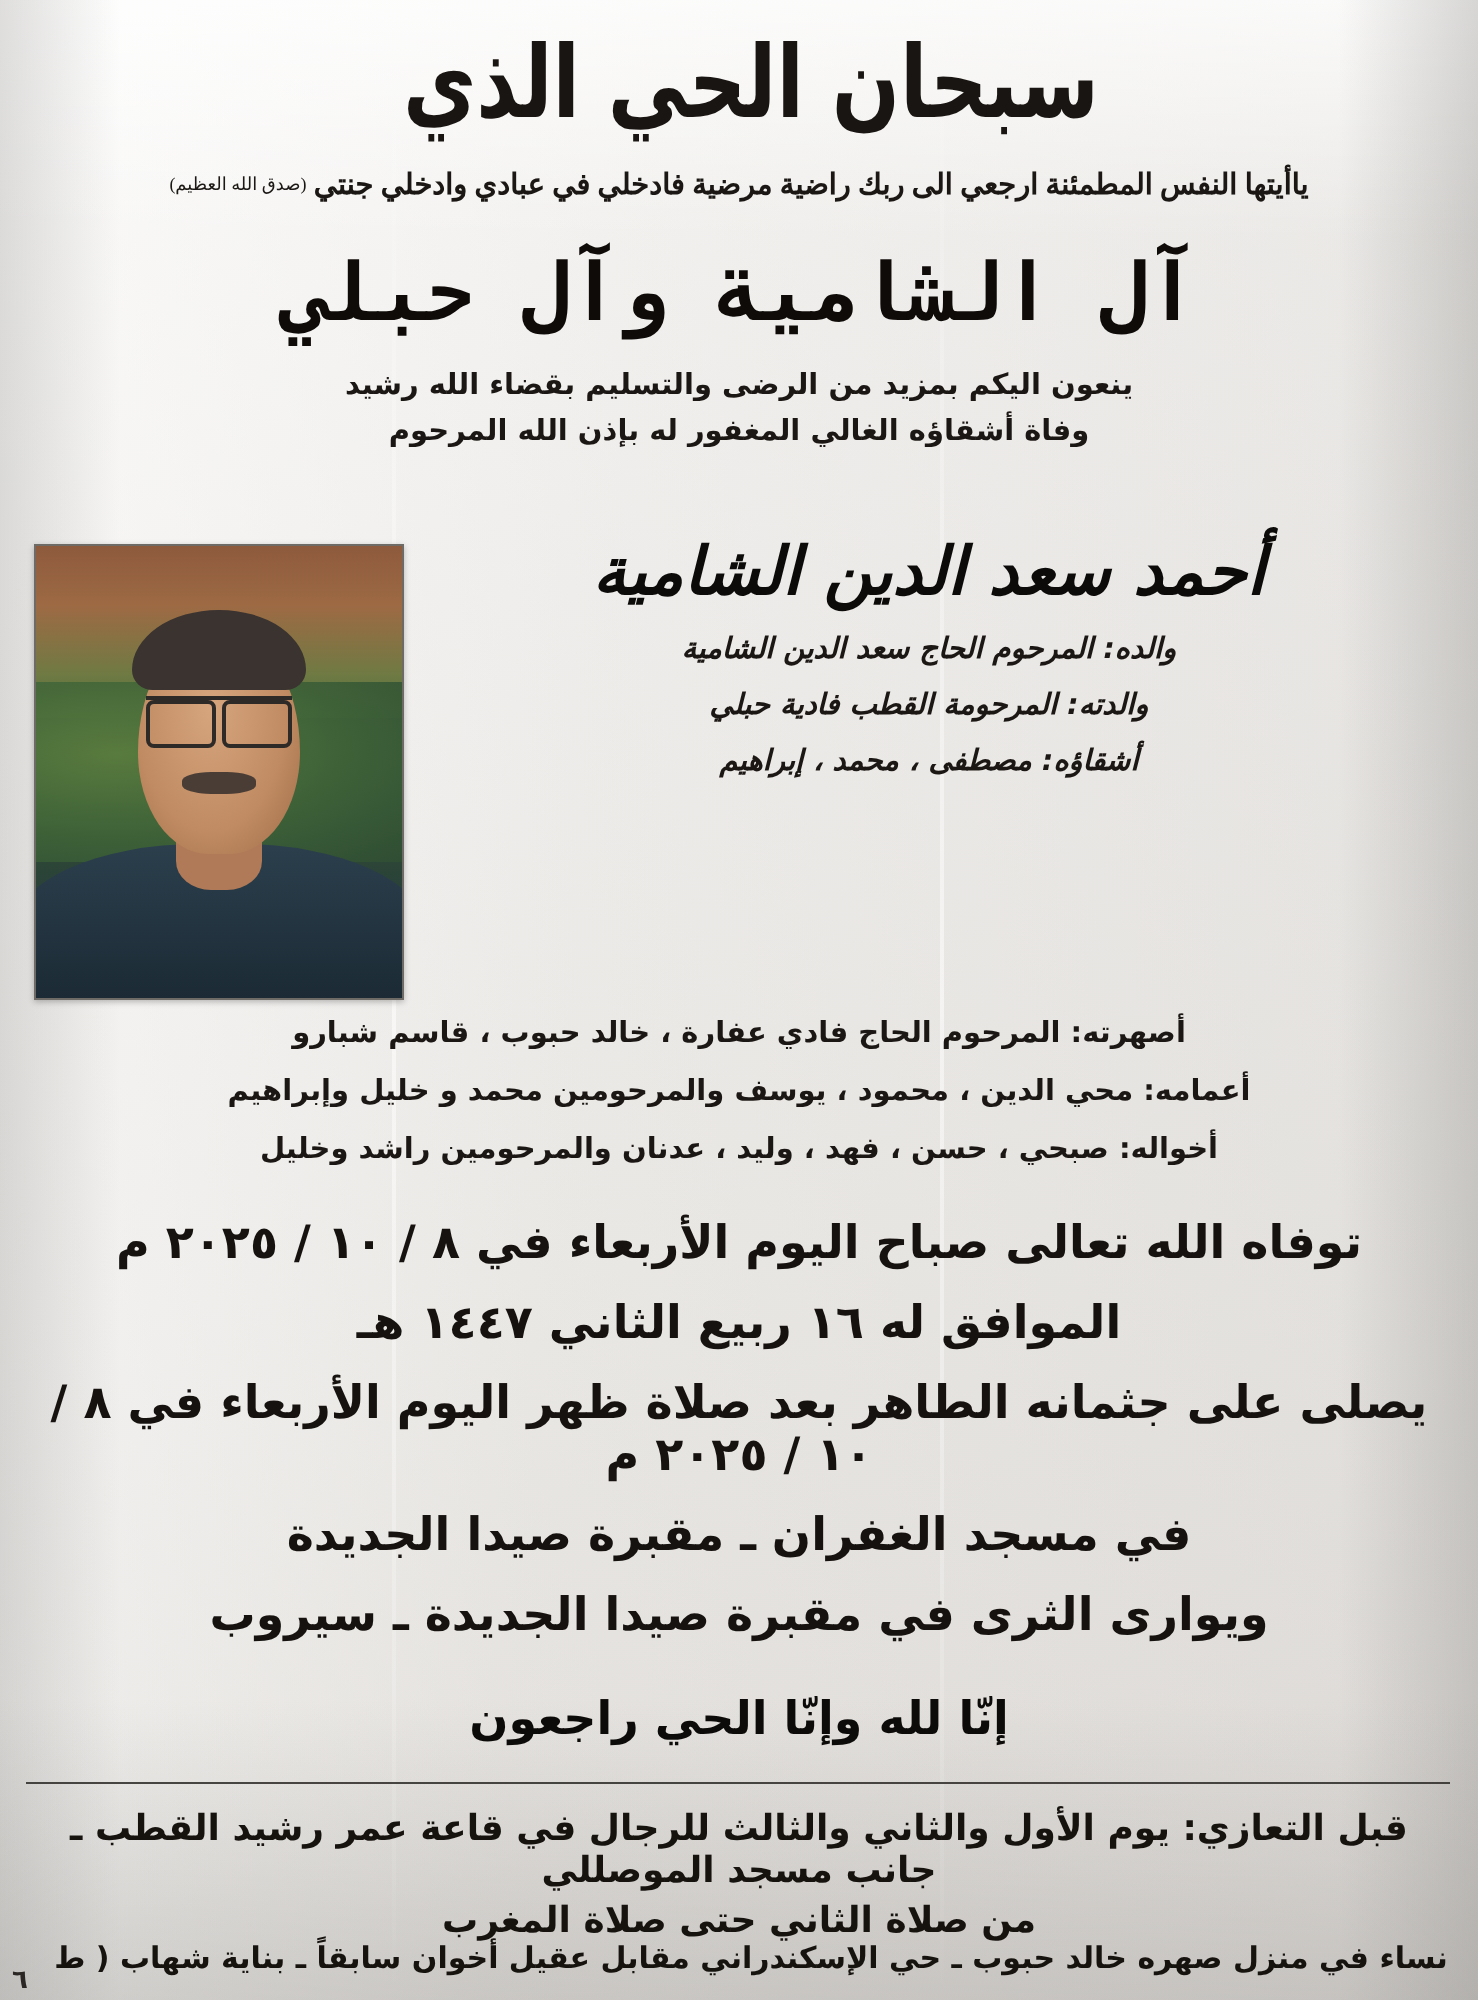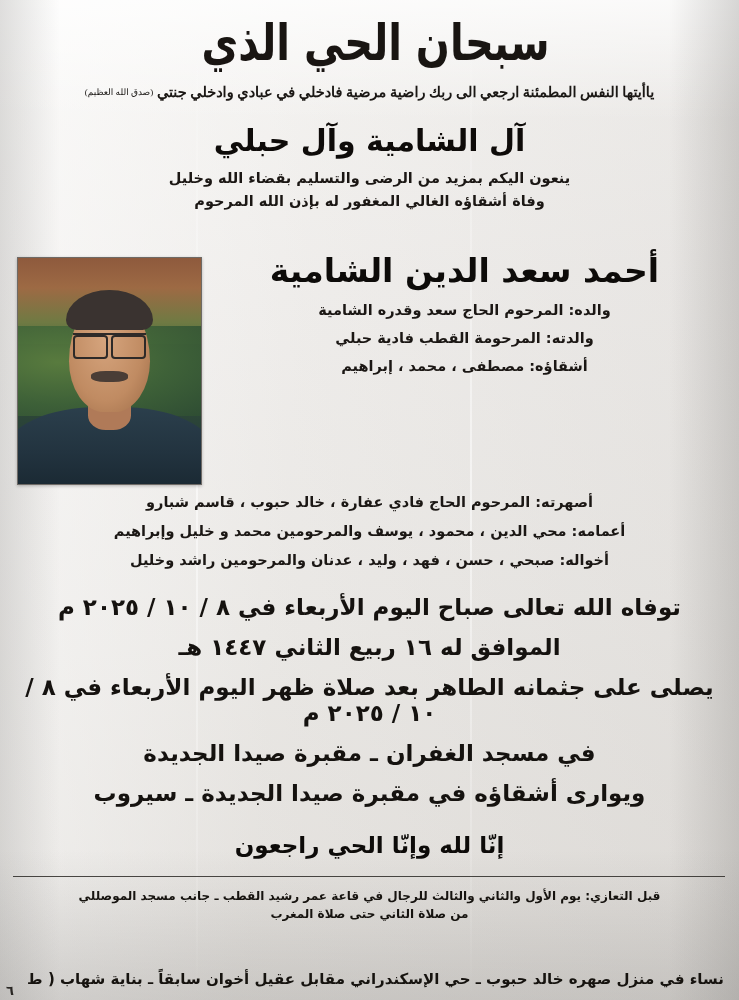--- a/index.html
+++ b/index.html
@@ -85,38 +85,40 @@
     font-family: Liberation Serif, serif;
   }
   .ayah .sadaqa {
     font-size: 9px;
     font-weight: normal;
     vertical-align: 2px;
   }
 
   .families {
     margin-top: 22px;
-    font-size: 30px;
+    font-size: 40px;
     font-weight: bold;
     letter-spacing: 0px;
     color: #0e0b09;
+    font-family: Liberation Mono, monospace;
   }
   .line-sm {
     font-size: 14.5px;
     font-weight: bold;
     margin-top: 12px;
     color: #1b1714;
   }
   .line-sm.tight { margin-top: 7px; }
 
   
   .block-photo {
     position: relative;
     margin-top: 6px;
     min-height: 230px;
+    font-style: italic;
   }
   .photo {
     position: absolute;
     right: auto;
     left: 3px;
     top: 6px;
     width: 183px;
     height: 226px;
     border: 1px solid #6e6a66;
     background:
@@ -208,21 +210,21 @@
     margin: 18px auto 0;
     width: 712px;
     height: 1px;
     background: #2b2926;
     opacity: .85;
   }
   .condol {
     margin-top: 12px;
   }
   .condol .c-line {
-    font-size: 12px;
+    font-size: 18px;
     font-weight: bold;
     margin-top: 4px;
     color: #16130f;
   }
   .bottom-cut {
     position: absolute;
     left: 12px; right: 0; bottom: 0;
     height: 34px;
     overflow: hidden;
   }
@@ -257,55 +259,55 @@
 
     <div class="calligraphy">سبحان الحي الذي لا يموت</div>
 
     <div class="ayah">
       <span>ياأيتها النفس المطمئنة ارجعي الى ربك راضية مرضية فادخلي في عبادي وادخلي جنتي</span>
       <span class="sadaqa">(صدق الله العظيم)</span>
     </div>
 
     <div class="families">آل الشامية وآل حبلي</div>
 
-    <div class="line-sm">ينعون اليكم بمزيد من الرضى والتسليم بقضاء الله وخليل</div>
+    <div class="line-sm">ينعون اليكم بمزيد من الرضى والتسليم بقضاء الله رشيد</div>
     <div class="line-sm tight">وفاة أشقاؤه الغالي المغفور له بإذن الله المرحوم</div>
 
     <div class="block-photo">
       <div class="photo">
         <div class="bg-top"></div>
         <div class="bg-green"></div>
         <div class="shirt"></div>
         <div class="neck"></div>
         <div class="head"></div>
         <div class="hair"></div>
         <div class="glasses"></div>
         <div class="mustache"></div>
       </div>
 
       <div class="name-col">
         <div class="deceased-name">أحمد سعد الدين الشامية</div>
-        <div class="rel-line">والده: المرحوم الحاج سعد وقدره الشامية</div>
+        <div class="rel-line">والده: المرحوم الحاج سعد الدين الشامية</div>
         <div class="rel-line">والدته: المرحومة القطب فادية حبلي</div>
         <div class="rel-line">أشقاؤه: مصطفى ، محمد ، إبراهيم</div>
       </div>
     </div>
 
     <div class="wide-lines">
       <div class="rel-line">أصهرته: المرحوم الحاج فادي عفارة ، خالد حبوب ، قاسم شبارو</div>
       <div class="rel-line">أعمامه: محي الدين ، محمود ، يوسف والمرحومين محمد و خليل وإبراهيم</div>
       <div class="rel-line">أخواله: صبحي ، حسن ، فهد ، وليد ، عدنان والمرحومين راشد وخليل</div>
     </div>
 
     <div class="dates">
       <div class="d-line">توفاه الله تعالى صباح اليوم الأربعاء في ٨ / ١٠ / ٢٠٢٥ م</div>
       <div class="d-line">الموافق له ١٦ ربيع الثاني ١٤٤٧ هـ</div>
       <div class="d-line">يصلى على جثمانه الطاهر بعد صلاة ظهر اليوم الأربعاء في ٨ /١٠ / ٢٠٢٥ م</div>
       <div class="d-line">في مسجد الغفران ـ مقبرة صيدا الجديدة</div>
-      <div class="d-line">ويوارى أشقاؤه في مقبرة صيدا الجديدة ـ سيروب</div>
+      <div class="d-line">ويوارى الثرى في مقبرة صيدا الجديدة ـ سيروب</div>
     </div>
 
     <div class="rajioon">إنّا لله وإنّا الحي راجعون</div>
 
     <div class="divider"></div>
 
     <div class="condol">
       <div class="c-line">قبل التعازي: يوم الأول والثاني والثالث للرجال في قاعة عمر رشيد القطب ـ جانب مسجد الموصللي</div>
       <div class="c-line">من صلاة الثاني حتى صلاة المغرب</div>
     </div>

